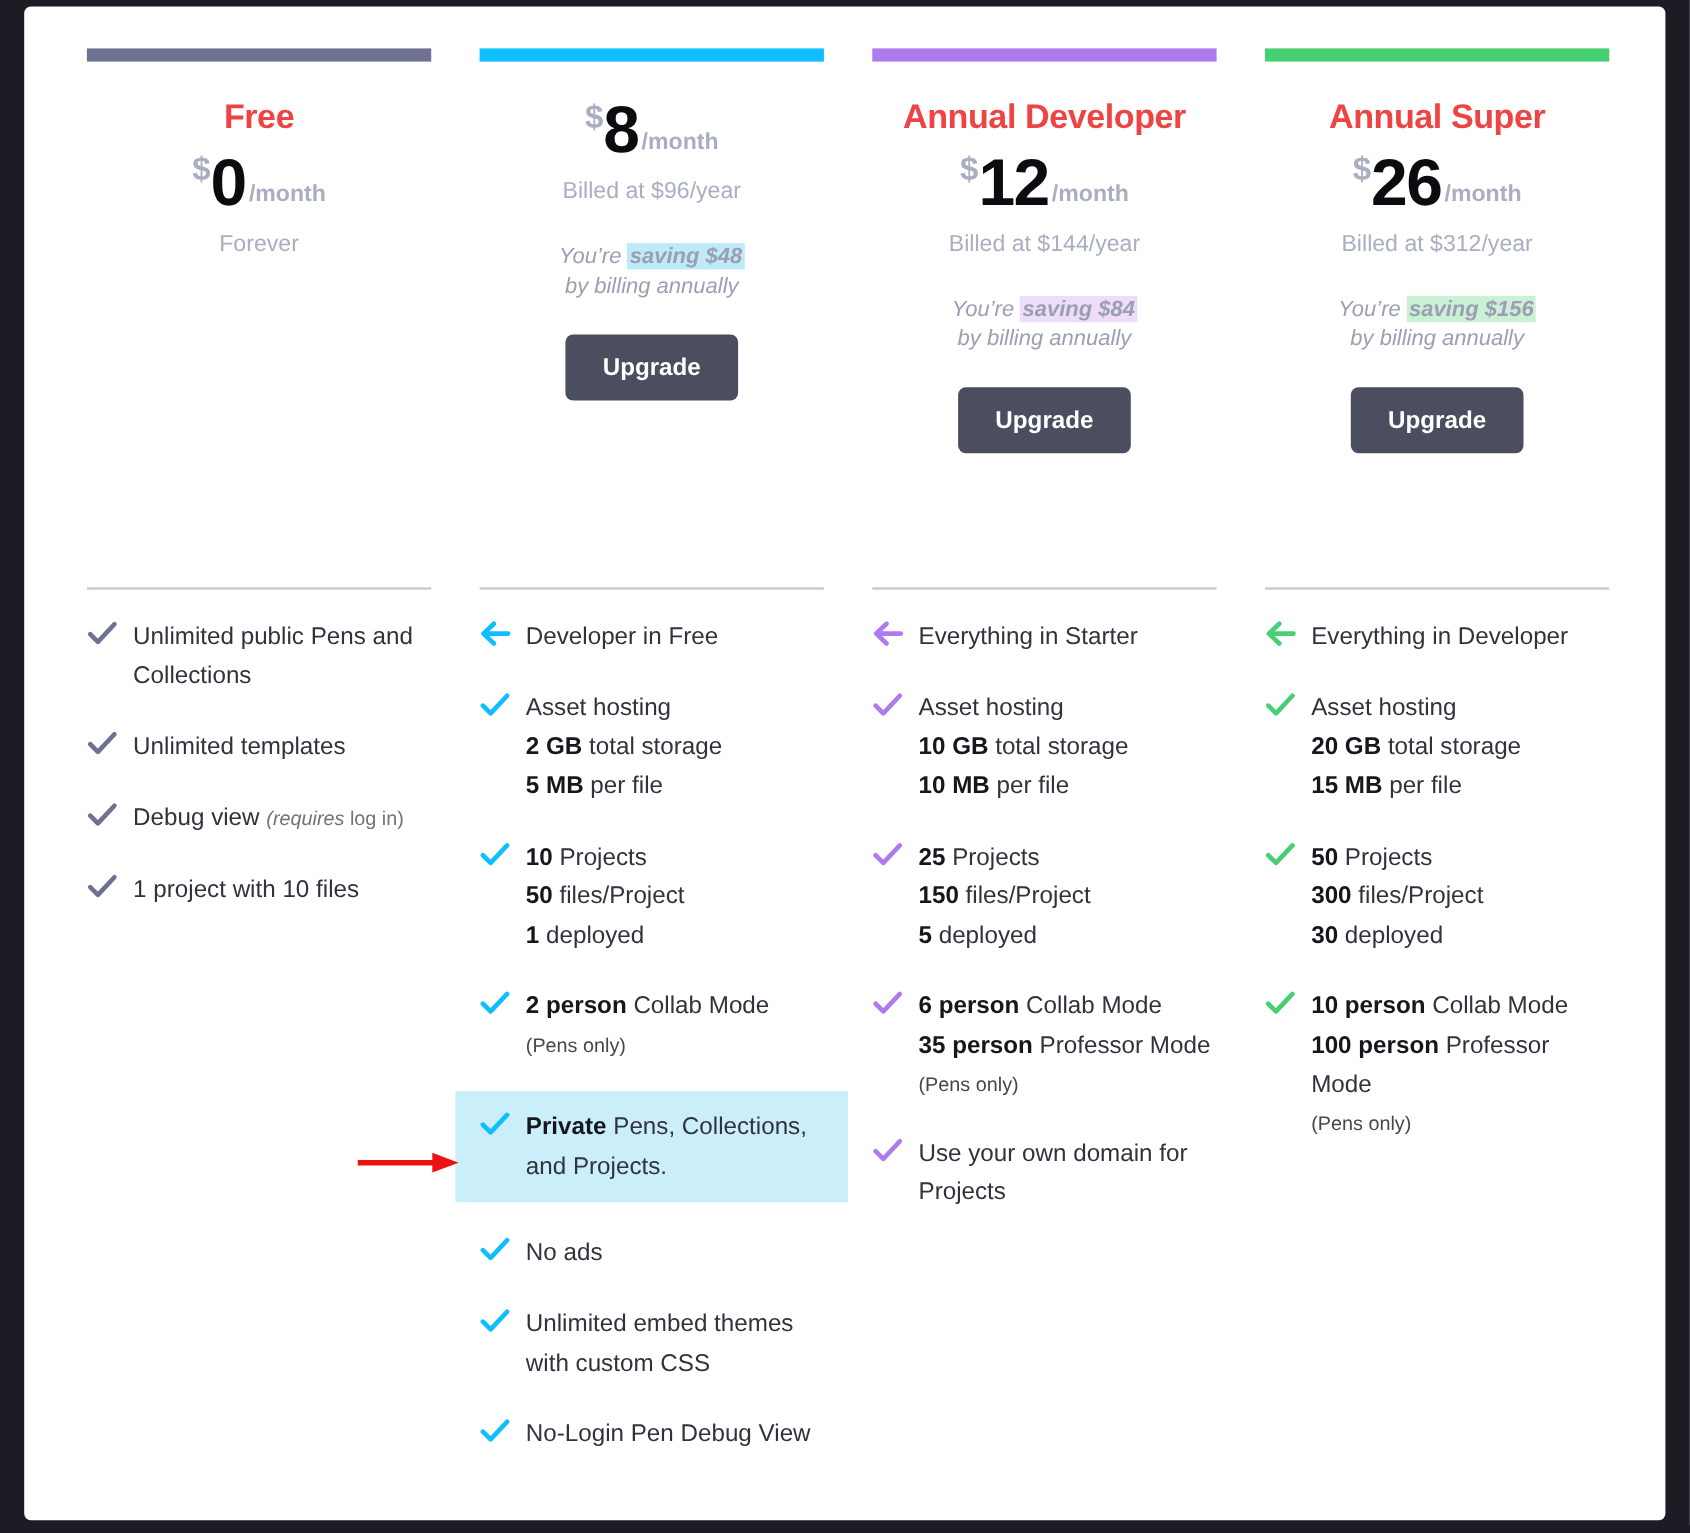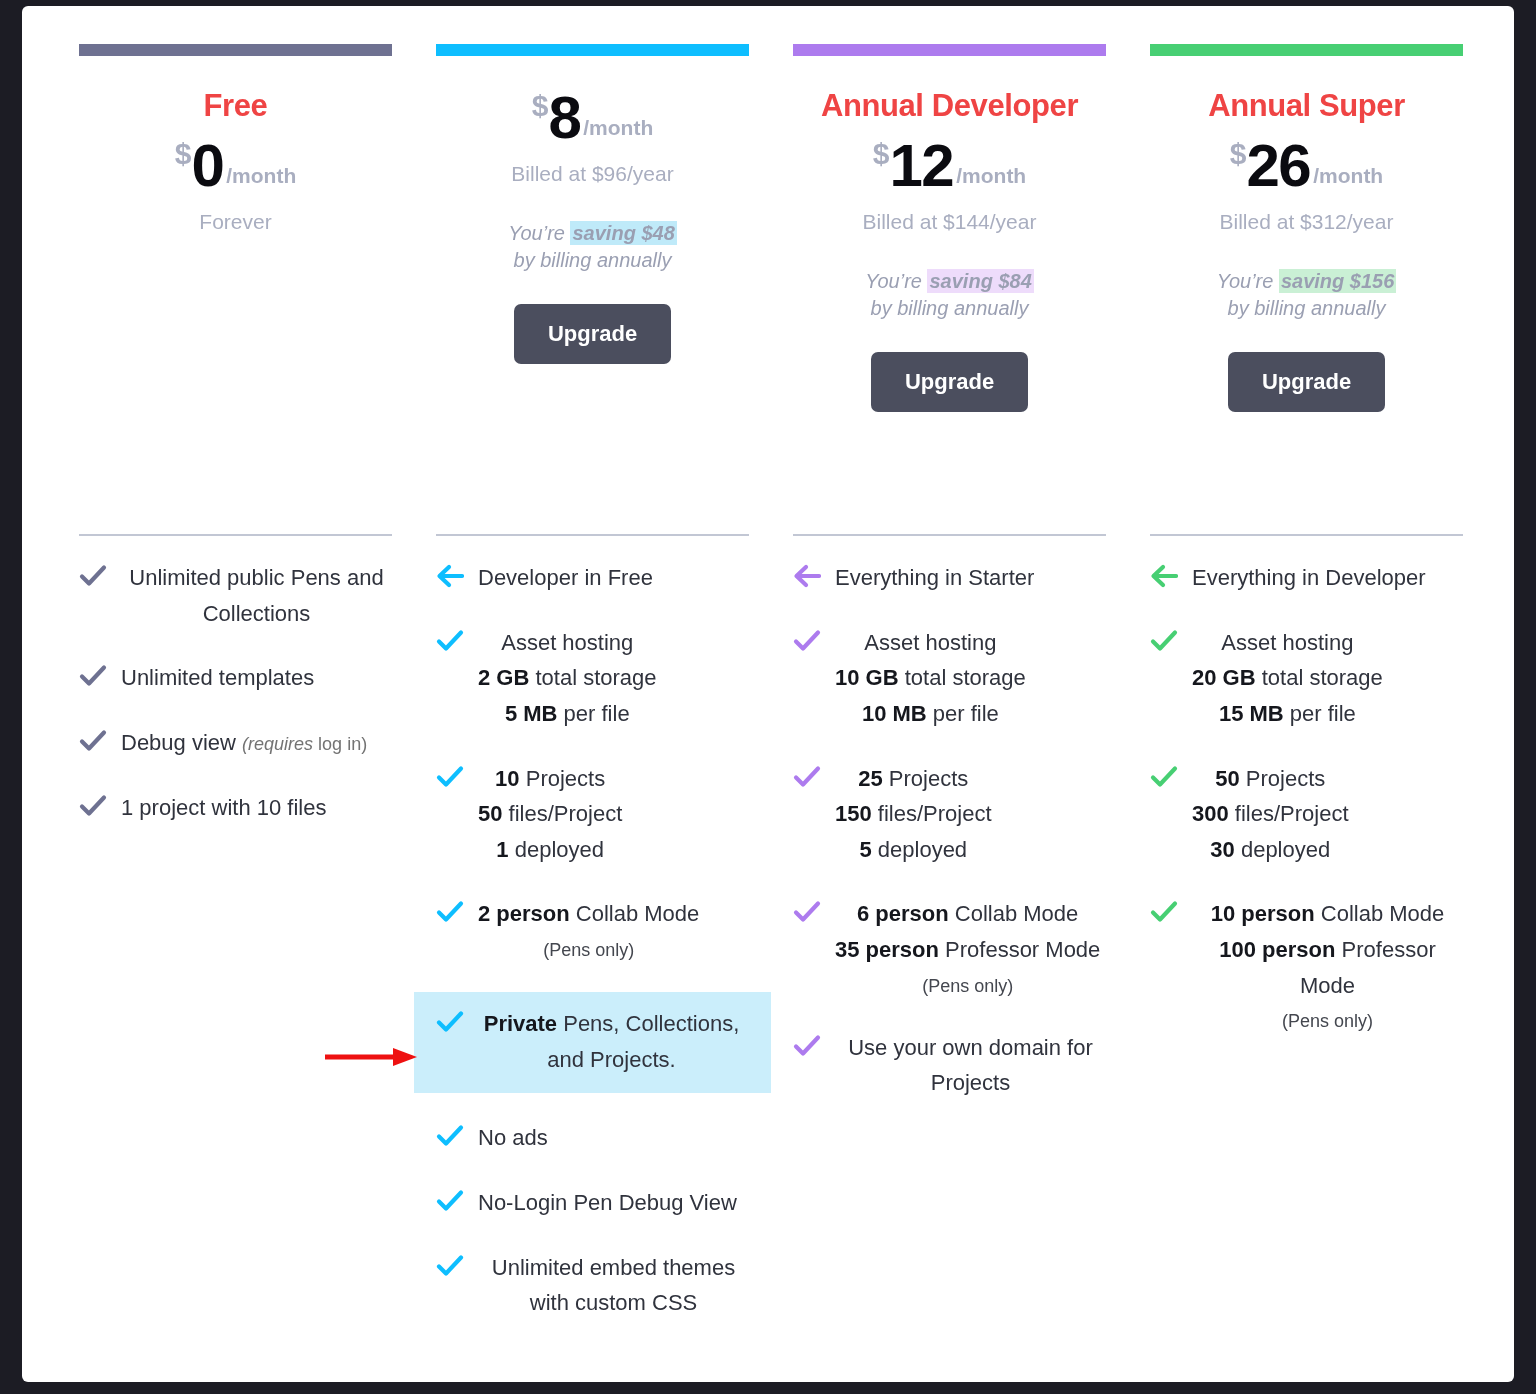--- a/index.html
+++ b/index.html
@@ -131,21 +131,20 @@
   }
 
   
   .features {
     position: absolute;
     left: 35px;
     top: 552px;
     width: 1428px;
     display: flex;
     align-items: flex-start;
-    text-align: center;
   }
   .fcol {
     width: 357px;
     padding: 0 22px;
   }
 
   .feat {
     display: flex;
     align-items: flex-start;
     gap: 14px;
@@ -300,27 +299,27 @@
         <div class="feat">
           <span class="ico"><svg viewBox="0 0 28 28" width="28" height="28">
               <path d="M3 14.5 L10 21.5 L25 5.5" fill="none" stroke="#0ebeff" stroke-width="4.2" stroke-linecap="round" stroke-linejoin="round"></path>
             </svg></span>
           <span class="txt"><span>No ads</span></span>
         </div>
         <div class="feat">
           <span class="ico"><svg viewBox="0 0 28 28" width="28" height="28">
               <path d="M3 14.5 L10 21.5 L25 5.5" fill="none" stroke="#0ebeff" stroke-width="4.2" stroke-linecap="round" stroke-linejoin="round"></path>
             </svg></span>
+          <span class="txt"><span>Unlimited embed themes with custom CSS</span></span>
+        </div>
+        <div class="feat">
+          <span class="ico"><svg viewBox="0 0 28 28" width="28" height="28">
+              <path d="M3 14.5 L10 21.5 L25 5.5" fill="none" stroke="#0ebeff" stroke-width="4.2" stroke-linecap="round" stroke-linejoin="round"></path>
+            </svg></span>
           <span class="txt"><span>No-Login Pen Debug View</span></span>
-        </div>
-        <div class="feat">
-          <span class="ico"><svg viewBox="0 0 28 28" width="28" height="28">
-              <path d="M3 14.5 L10 21.5 L25 5.5" fill="none" stroke="#0ebeff" stroke-width="4.2" stroke-linecap="round" stroke-linejoin="round"></path>
-            </svg></span>
-          <span class="txt"><span>Unlimited embed themes with custom CSS</span></span>
         </div>
       </div>
       <div class="fcol">
         <div class="feat">
           <span class="ico"><svg viewBox="0 0 28 28" width="28" height="28">
               <line x1="26" y1="14" x2="5" y2="14" stroke="#ad7bee" stroke-width="4.2" stroke-linecap="round"></line>
               <polyline points="13,5 3.5,14 13,23" fill="none" stroke="#ad7bee" stroke-width="4.2" stroke-linecap="round" stroke-linejoin="round"></polyline>
             </svg></span>
           <span class="txt"><span>Everything in Starter</span></span>
         </div>

